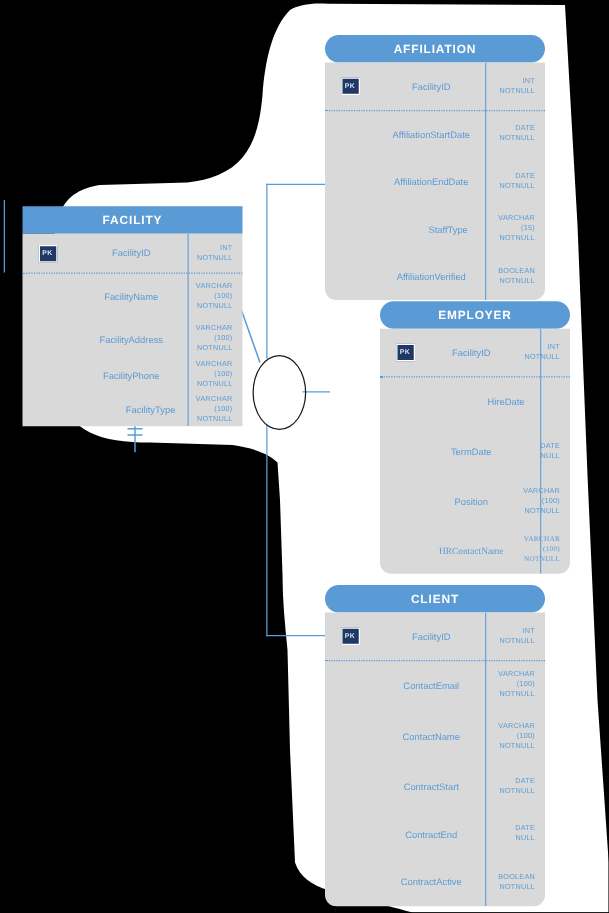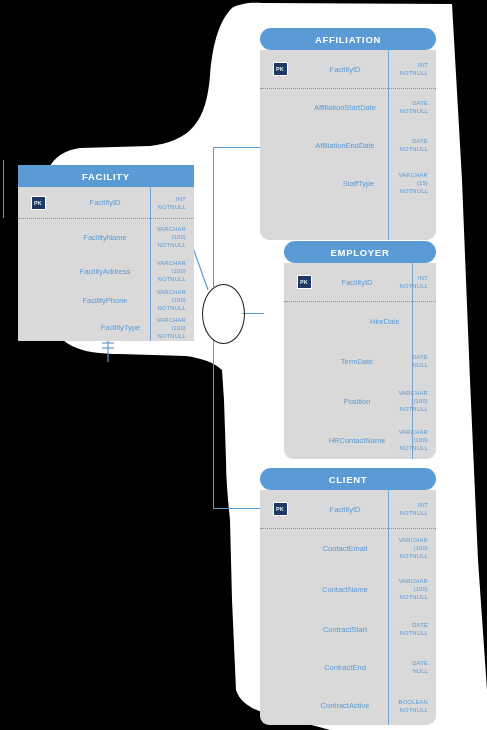--- a/index.html
+++ b/index.html
@@ -296,24 +296,32 @@
           </div>
           <div class="attr-row" style="height: 38px; margin-left: 27px;">
             <div class="pk-cell"></div>
             <div class="attr-name">StaffType</div>
             <div class="attr-type" style="flex-basis: 48px; width: 48px;">
               <div>VARCHAR</div>
               <div>(15)</div>
               <div>NOTNULL</div>
             </div>
           </div>
+          <div class="attr-row" style="height: 38px;">
+            <div class="pk-cell"></div>
+            <div class="attr-name">AffiliationVerified</div>
+            <div class="attr-type" style="flex-basis: 48px; width: 48px;">
+              <div>BOOLEAN</div>
+              <div>NOTNULL</div>
+            </div>
+          </div>
           <div class="col-divider" style="left: 128px; top: 0px; height: 190px;"></div>
         </div>
       </div>
-      <div class="er-table" style="left: 252px; top: 241px; width: 184px; padding-left: 32px;">
+      <div class="er-table" style="left: 272px; top: 241px; width: 184px; padding-left: 32px;">
         <div class="tbl-header" style="height: 22px;">EMPLOYER</div>
         <div class="tbl-body" style="height: 196px;">
           <div class="attr-row" style="height: 38px;">
             <div class="pk-cell">
               <span class="pk-badge">PK</span>
             </div>
             <div class="attr-name">FacilityID</div>
             <div class="attr-type" style="flex-basis: 48px; width: 48px;">
               <div>INT</div>
               <div>NOTNULL</div>
@@ -338,21 +346,21 @@
           </div>
           <div class="attr-row" style="height: 40px;">
             <div class="pk-cell"></div>
             <div class="attr-name">Position</div>
             <div class="attr-type" style="flex-basis: 48px; width: 48px;">
               <div>VARCHAR</div>
               <div>(100)</div>
               <div>NOTNULL</div>
             </div>
           </div>
-          <div class="attr-row" style="height: 38px;">
+          <div class="attr-row" style="height: 38px; font-family: Liberation Serif, serif;">
             <div class="pk-cell"></div>
             <div class="attr-name">HRContactName</div>
             <div class="attr-type" style="flex-basis: 48px; width: 48px;">
               <div>VARCHAR</div>
               <div>(100)</div>
               <div>NOTNULL</div>
             </div>
           </div>
           <div class="col-divider" style="left: 128px; top: 0px; height: 196px;"></div>
         </div>

